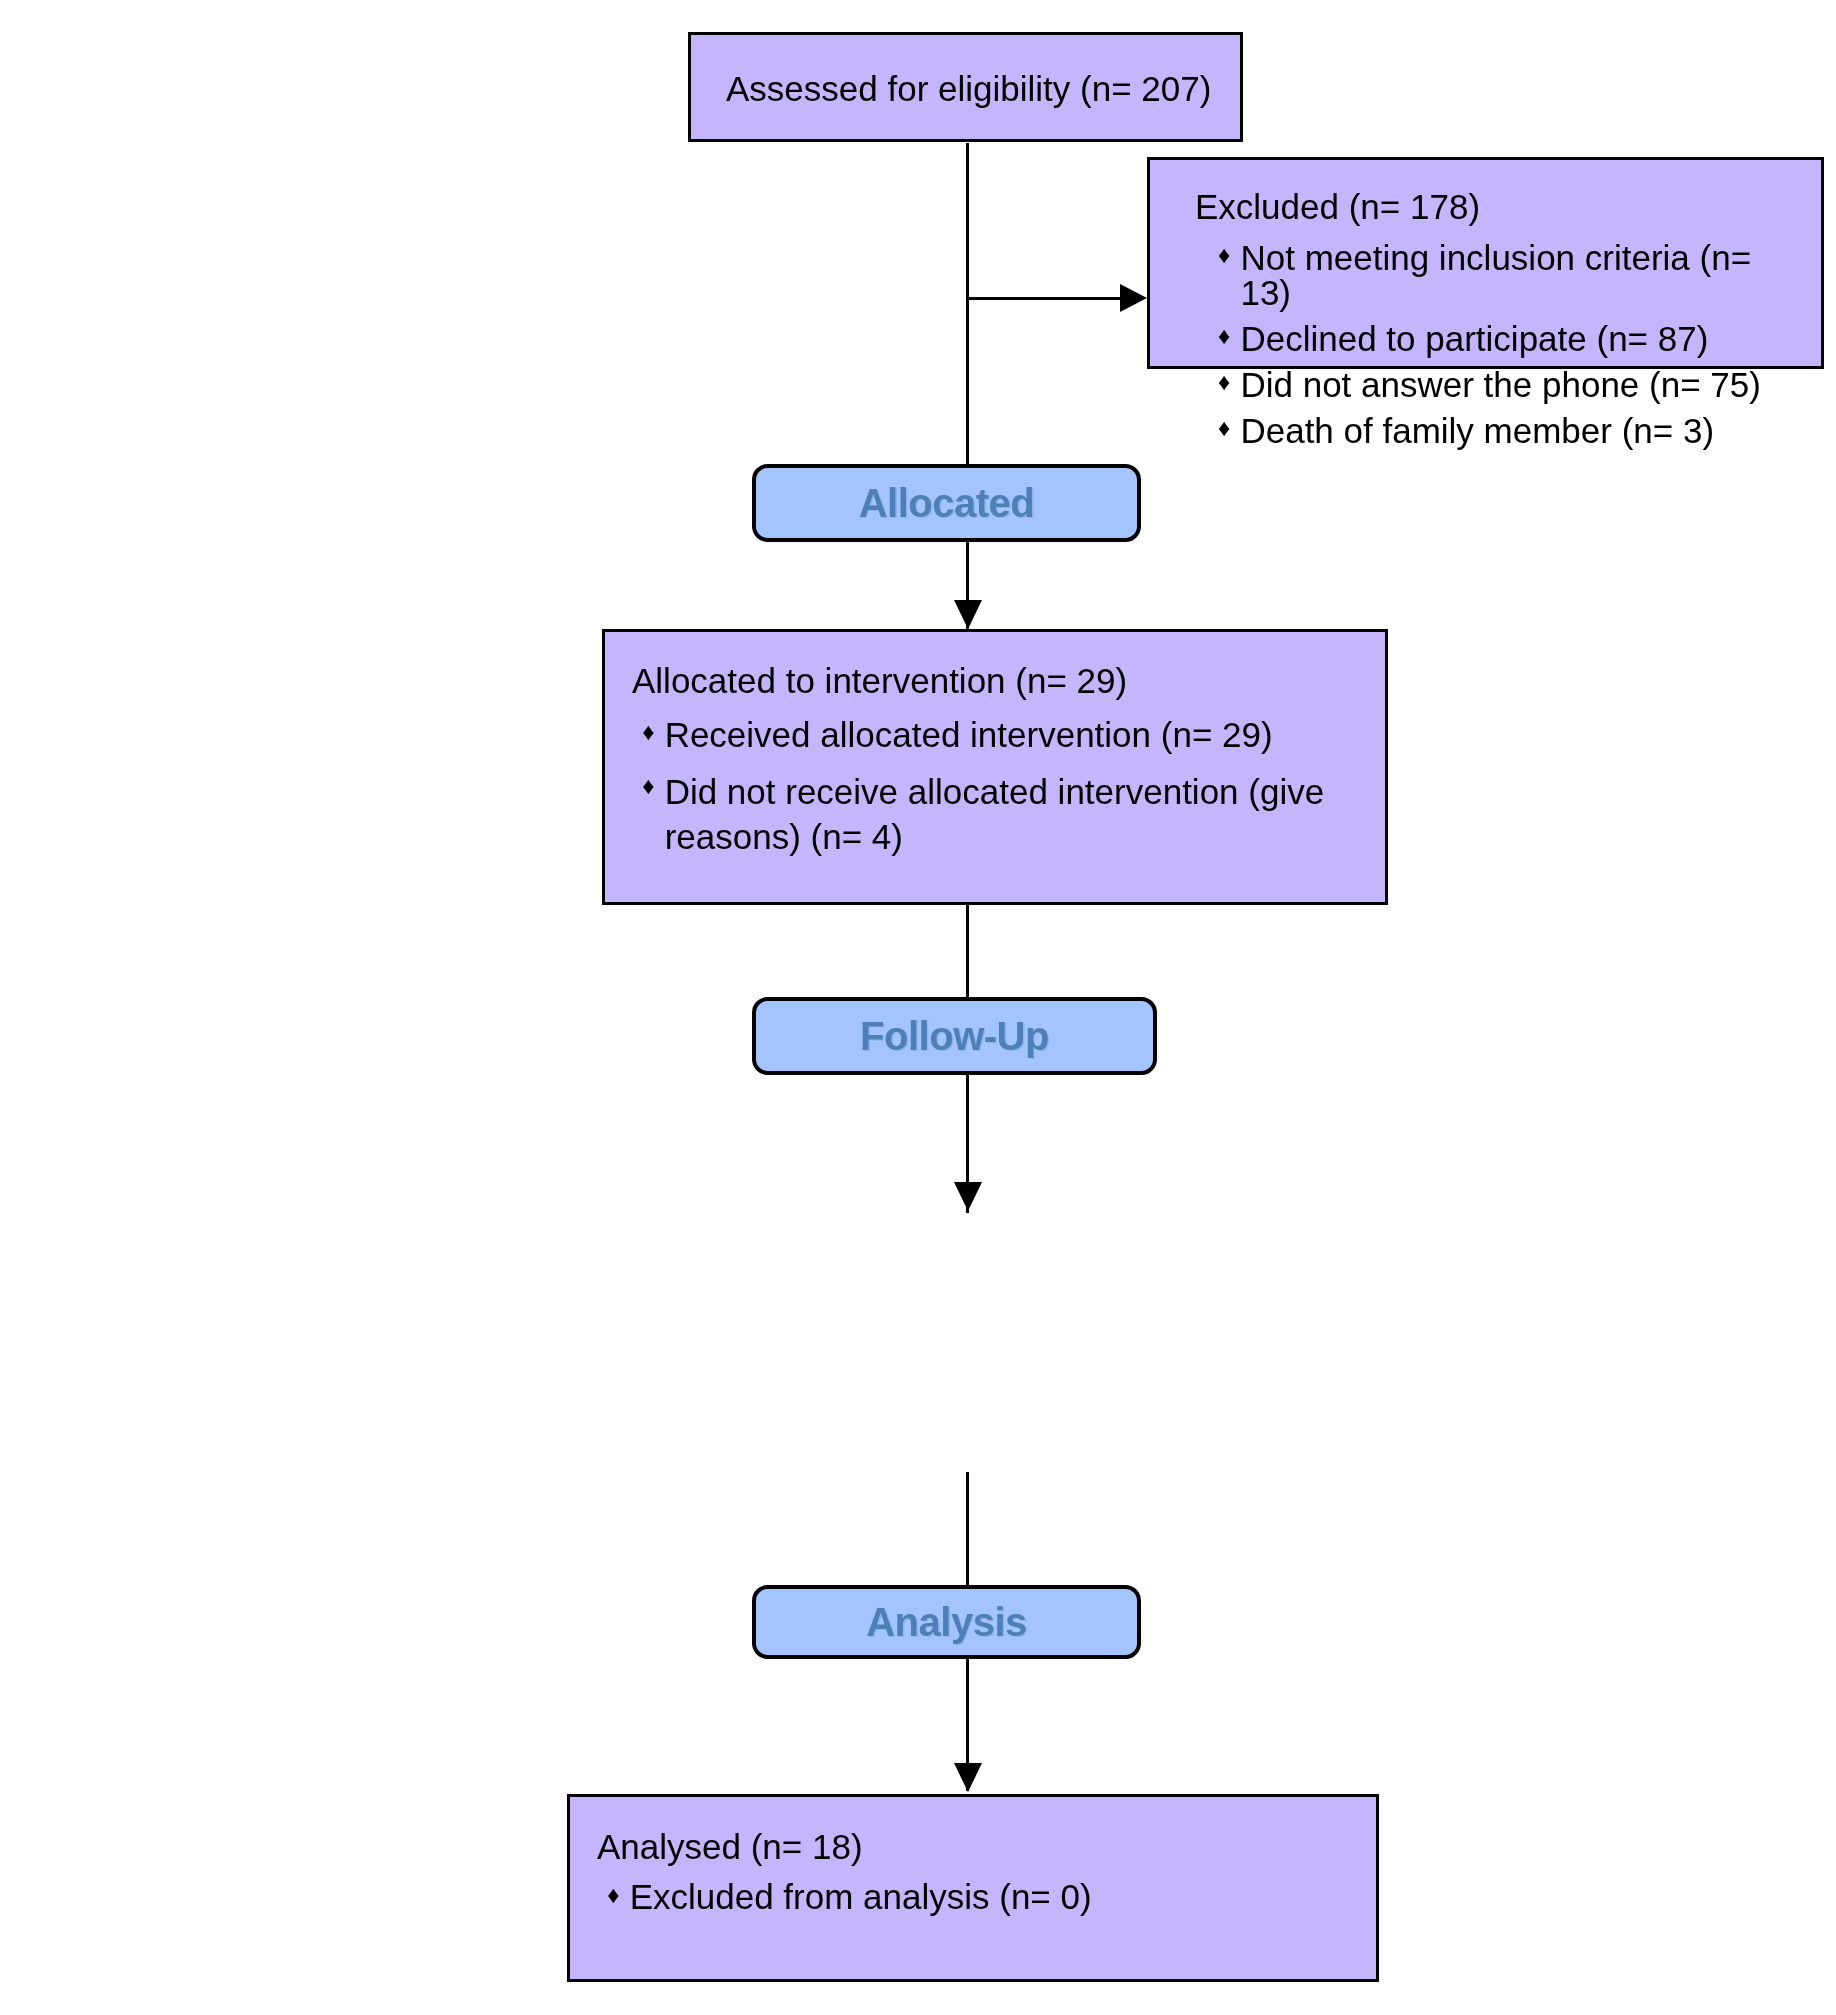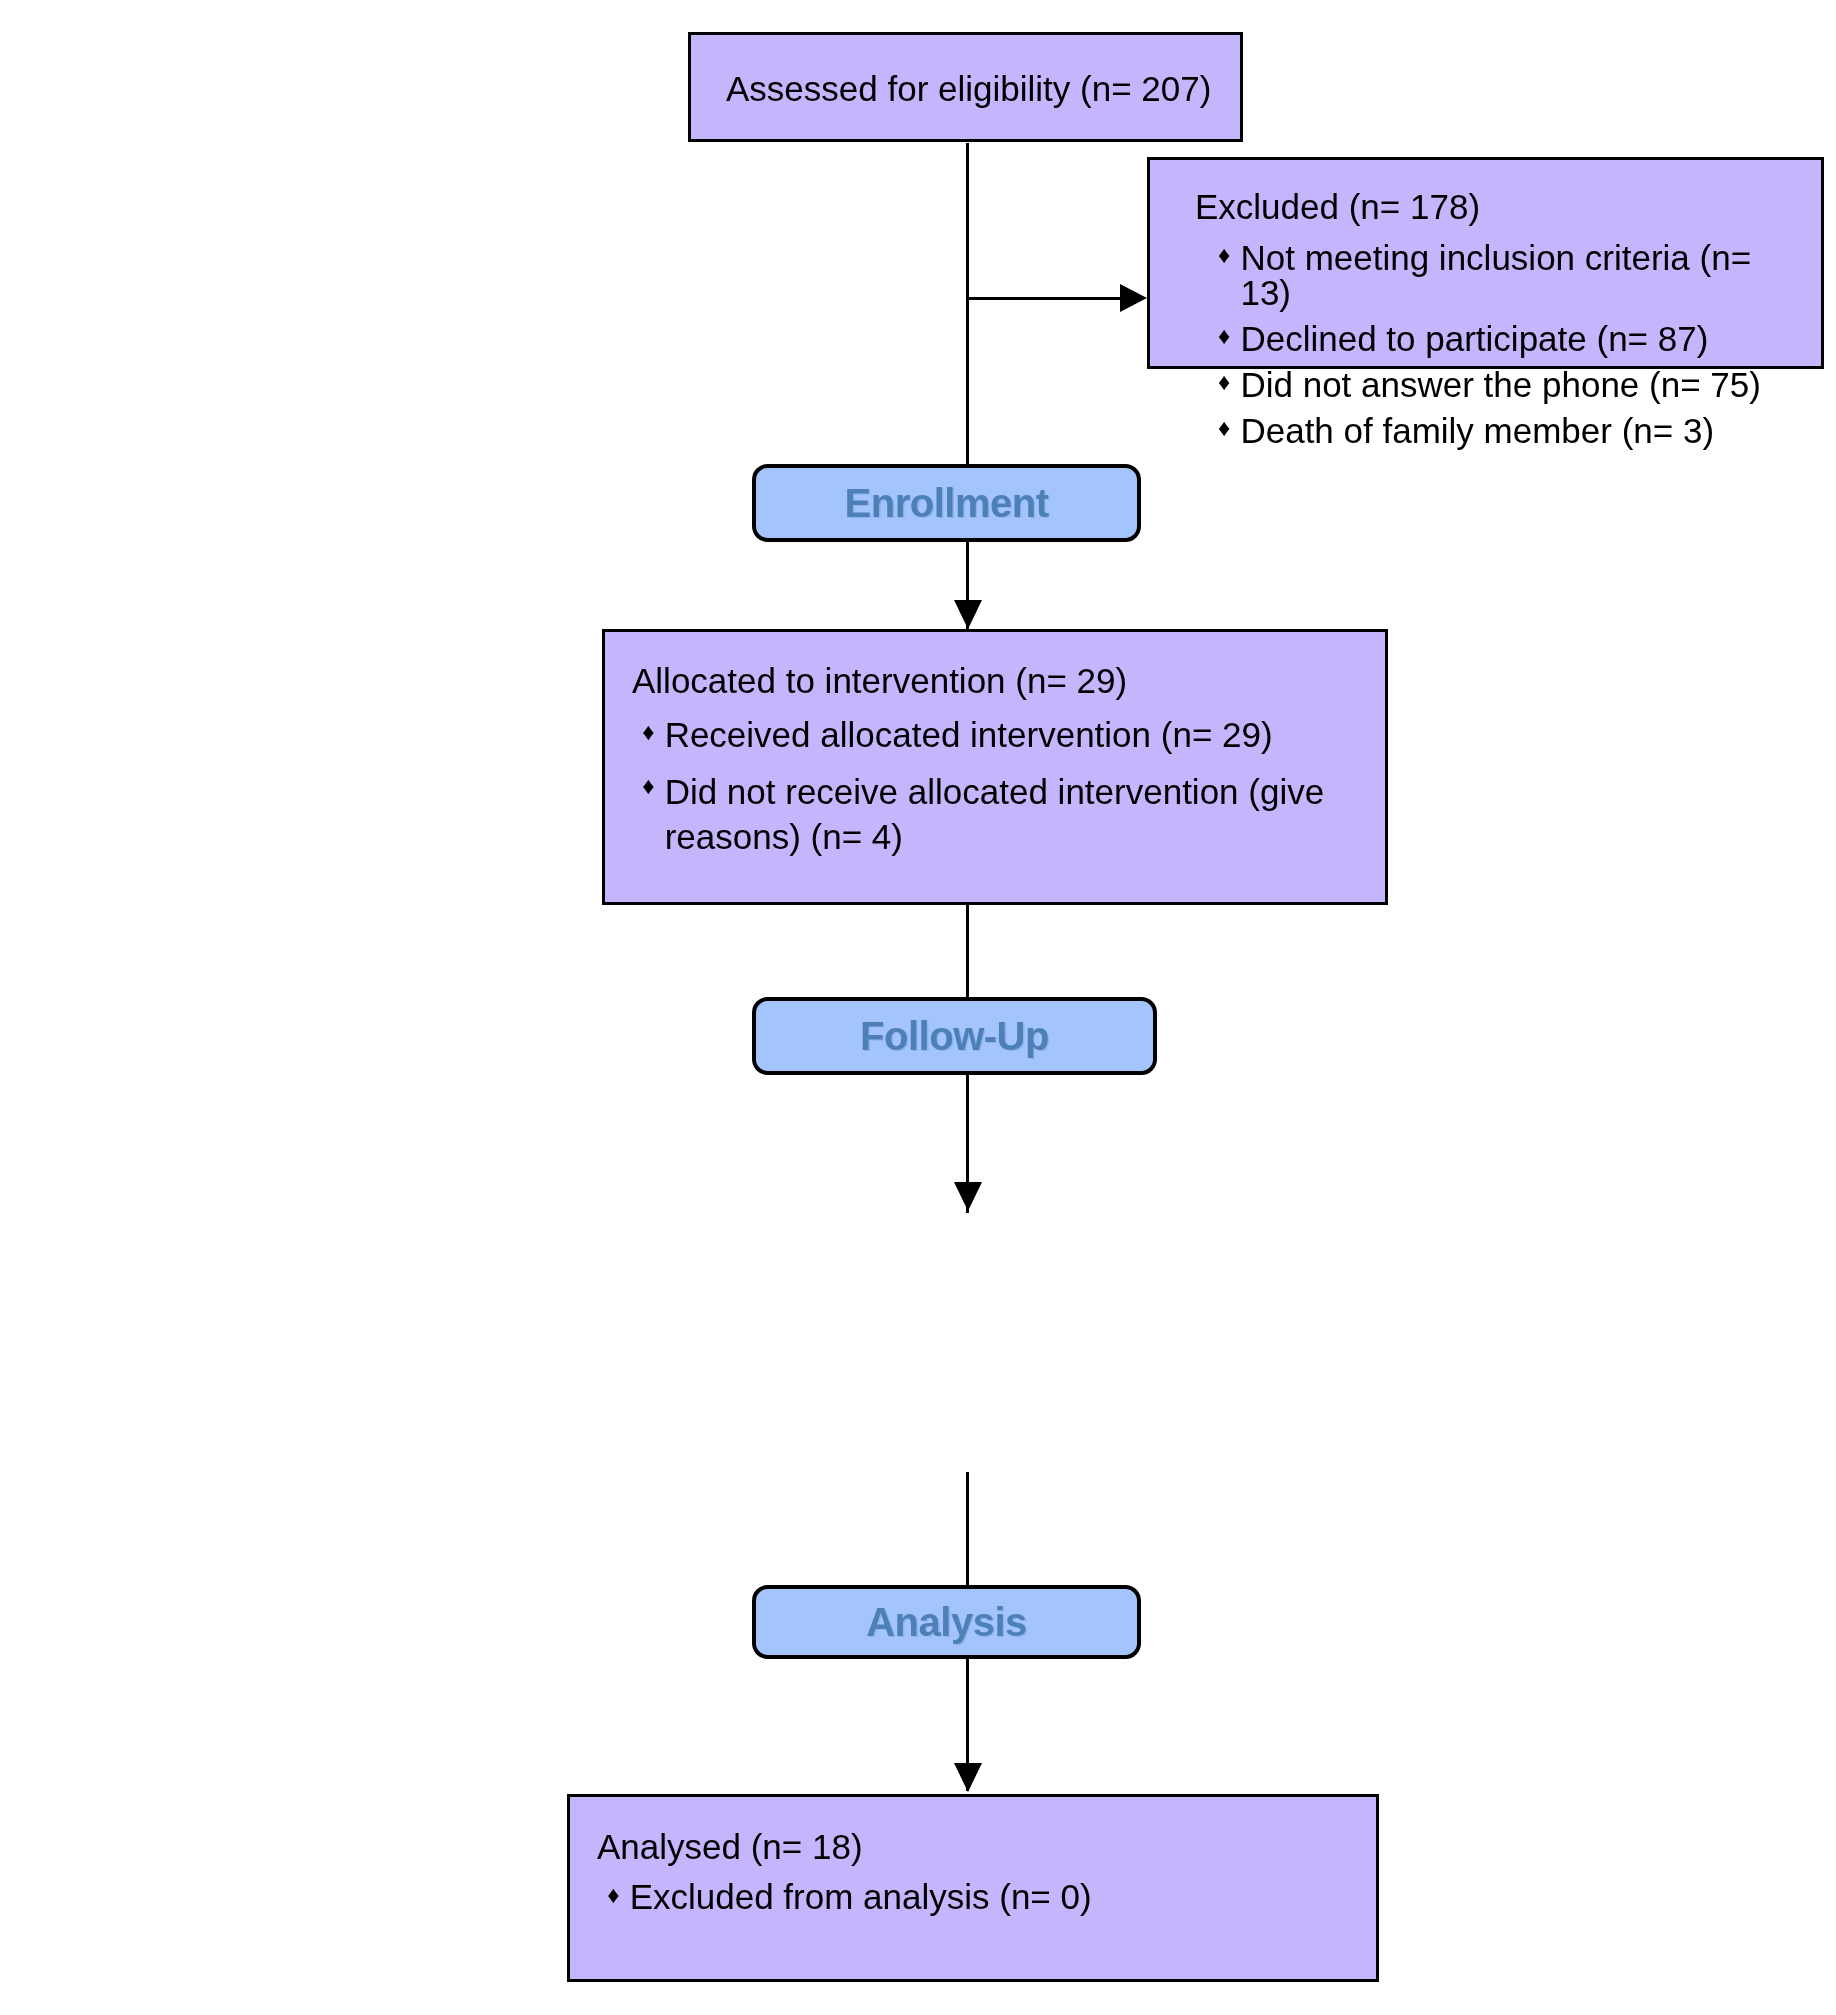--- a/index.html
+++ b/index.html
@@ -138,21 +138,21 @@
         <span class="btxt">Did not answer the phone (n= 75)</span>
       </div>
       <div class="bullet-row" style="margin:0 0 0 23px;">
         <span class="dia">♦</span>
         <span class="btxt">Death of family member  (n= 3)</span>
       </div>
     </div>
   </div>
 
   <div class="stage-label" style="left:752px; top:464px; width:389px; height:78px;">
-    <span class="stage-text" style="font-size:40px;">Enrollment</span>
+    <span class="stage-text" style="font-size:40px;">Allocated</span>
   </div>
 
   <div class="arrow-down" style="left:954px; top:600px;"></div>
 
   <div class="flow-box" style="left:602px; top:629px; width:786px; height:276px;">
     <div class="box-inner" style="padding:31px 17.6px 0 27px;">
       <div class="line-plain" style="margin-bottom:18.5px;">Allocated to intervention (n= 29)</div>
 
       <div class="bullet-row" style="margin:0 0 18.5px 10.2px;">
         <span class="dia">♦</span>

